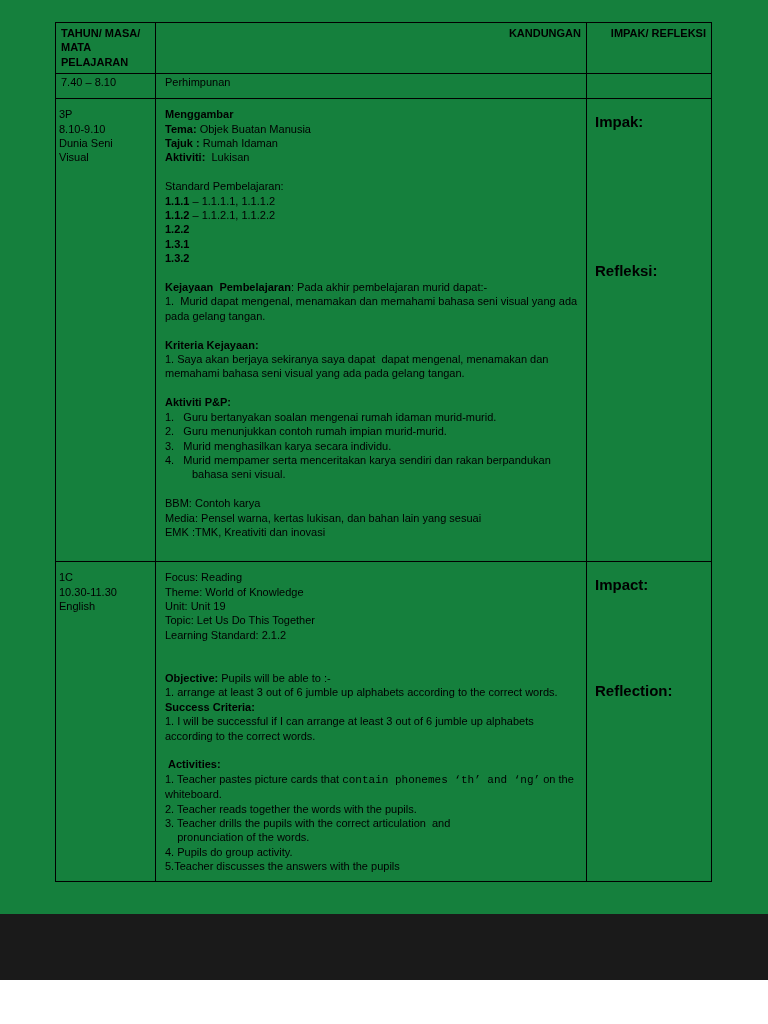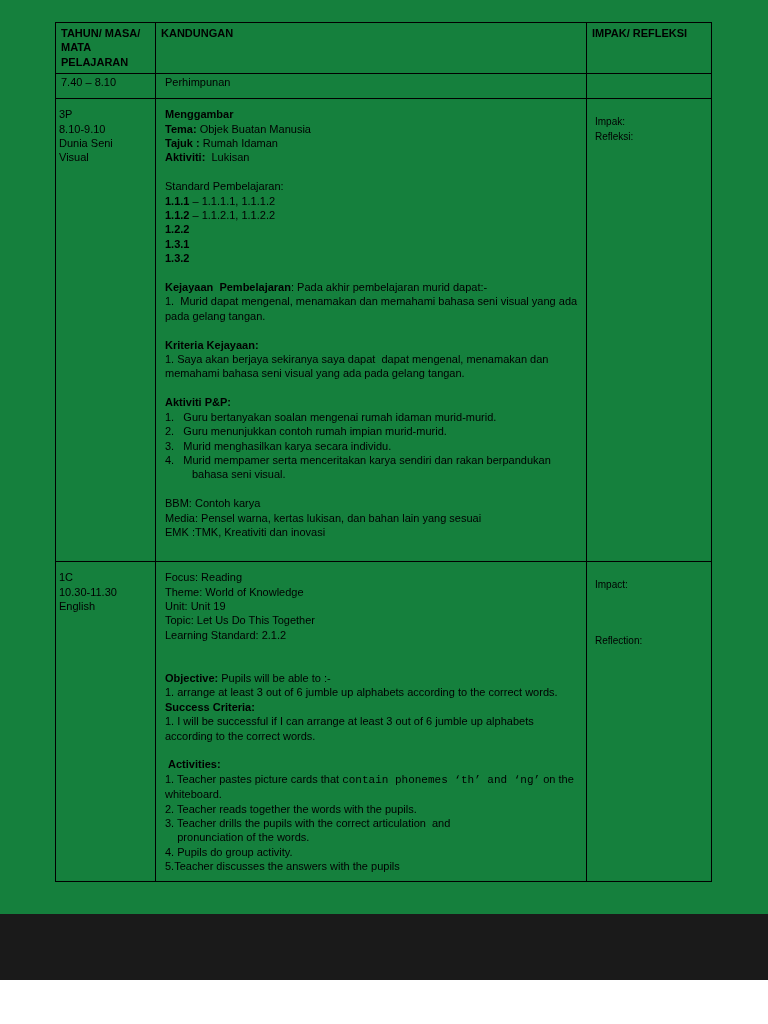--- a/index.html
+++ b/index.html
@@ -32,36 +32,36 @@
     vertical-align:top;
     font-size:11px;
     line-height:14.4px;
   }
   th {
     font-weight:bold;
     padding:4px 5px 3px 5px;
     line-height:13.5px;
     text-align:left;
   }
-  th.h2, th.h3 { text-align:left; }
+  th.h2, th.h3 { text-align:right; }
   tr.r-a { height:15px; }
   tr.r-b { height:463px; }
   tr.r-c { height:320px; }
   td.time-left { text-align:left; padding:1px 5px; }
   td.time { padding:8px 3px; }
   td.content { padding:8px 8px 4px 9px; }
   td.content-a { padding:1px 8px 1px 9px; }
   td.impact { padding:16px 8px 8px 8px; }
   .tl { white-space:pre-wrap; min-height:14.4px; }
   .b { font-weight:bold; }
   .hang { padding-left:27px; text-indent:-27px; }
   .alt { font-family:Liberation Mono, monospace; }
-  .label { font-weight:normal; font-size:10px; line-height:14.4px; }
-  .gap-b { }
-  .gap-c { margin-top:41px; }
+  .label { font-weight:bold; font-size:15px; line-height:14.4px; }
+  .gap-b { margin-top:134px; }
+  .gap-c { margin-top:91px; }
   .footer {
     position:absolute;
     left:0;
     bottom:0;
     width:768px;
     height:66px;
     background:#1a1a1a;
   }
 </style>
 </head>

